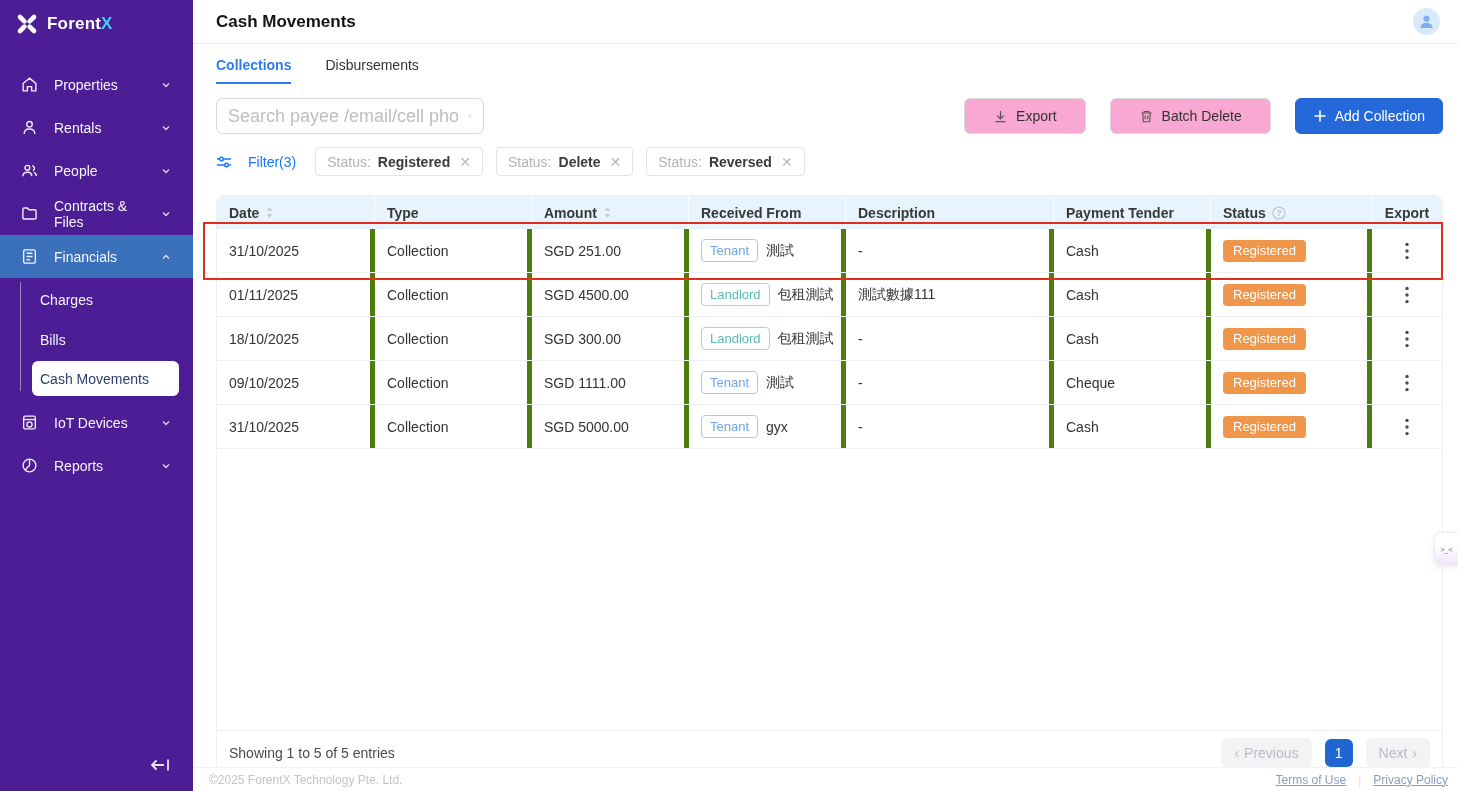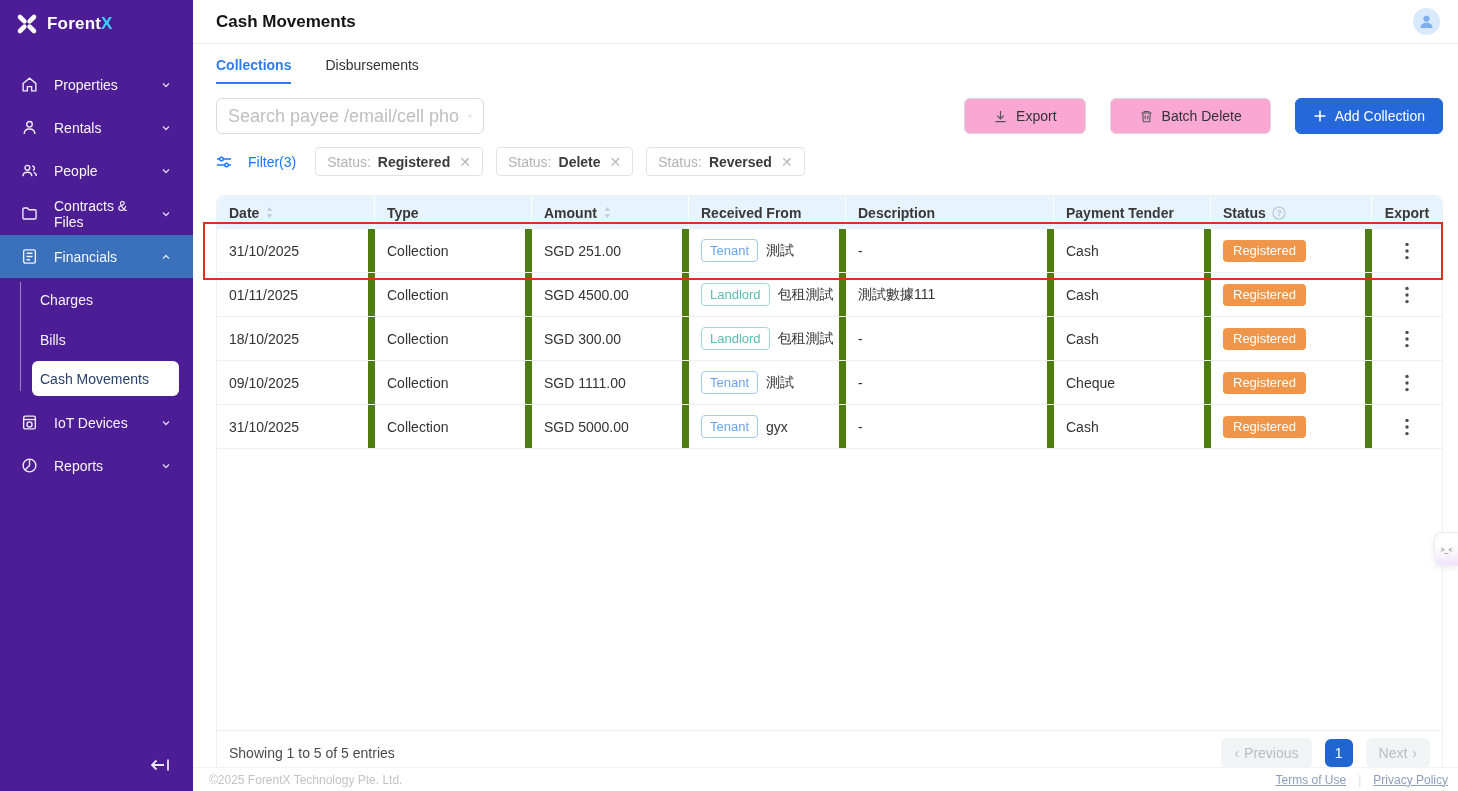--- a/index.html
+++ b/index.html
@@ -51,21 +51,21 @@
   .chip .val { color:#3a3a3a; font-weight:600; }
   .chip .x { color:#b9b9b9; font-size:14px; cursor:pointer; line-height:1; padding-left:2px; }
 
   
   .card { margin:19px 15px 0 23px; width:1227px; border:1px solid #f0f0f0; border-radius:8px; position:relative; }
   .t-head, .t-row { display:grid; grid-template-columns:158px 157px 157px 157px 208px 157px 161px 70px; }
   .t-head { background:#e7f3fd; border-radius:8px 8px 0 0; height:33px; }
   .hcell { display:flex; align-items:center; gap:6px; padding:0 12px; font-size:14px; font-weight:600; color:#383838; border-right:1px solid rgba(255,255,255,.9); }
   .hcell:last-child { border-right:none; justify-content:center; padding:0 4px; }
   .t-row { height:44px; border-bottom:1px solid #f0f0f0; }
-  .cell { display:flex; align-items:center; gap:8px; padding:0 12px; font-size:14px; color:#333; border-right:7px solid #4d7c0f; overflow:hidden; white-space:nowrap; }
+  .cell { display:flex; align-items:center; gap:8px; padding:0 12px; font-size:14px; color:#333; border-right:5px solid #4d7c0f; overflow:hidden; white-space:nowrap; }
   .cell.actions { border-right:none; justify-content:center; padding:0; }
   .tag { font-size:13px; padding:2px 8px; border-radius:4px; background:#fff; line-height:17px; }
   .tag.tenant { color:#6fa5f0; border:1px solid #a6c9f7; }
   .tag.landlord { color:#56bdb0; border:1px solid #9edbd1; }
   .badge { font-size:13px; color:#fff; background:#f0964b; border-radius:4px; padding:3px 10px; line-height:16px; }
   .kebab { width:28px; height:28px; display:flex; align-items:center; justify-content:center; cursor:pointer; }
   .spacer { height:261px; }
   .t-foot { height:44px; display:flex; align-items:center; justify-content:space-between; border-top:1px solid #f0f0f0; padding:0 12px; border-radius:0 0 8px 8px;margin-top:20px; }
   .foot-summary { font-size:14px; color:#4a4a4a; }
   .pager { display:flex; align-items:center; gap:13px; }

